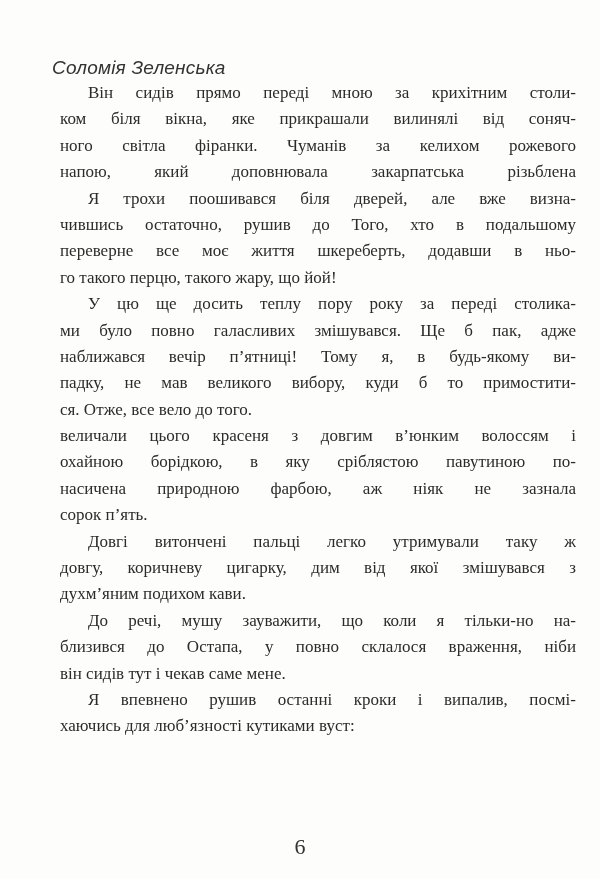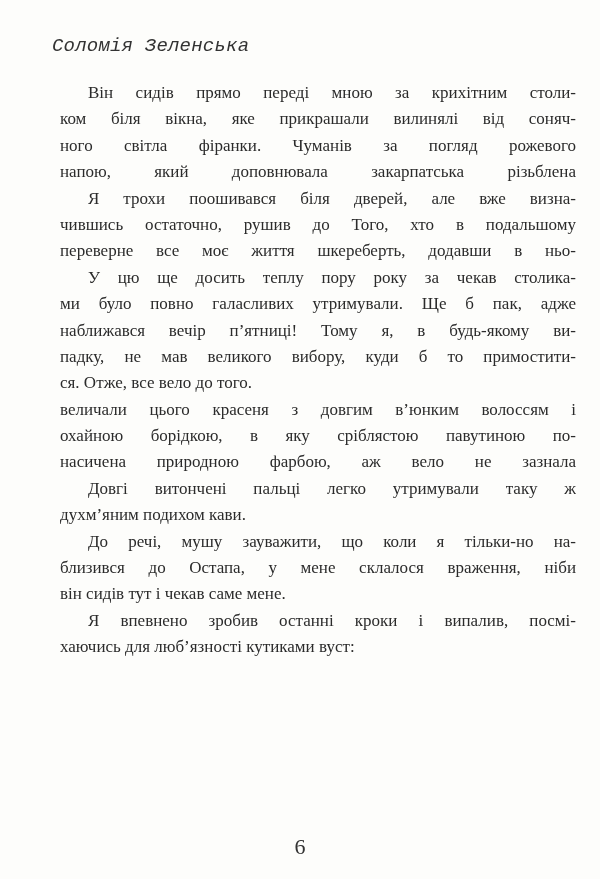--- a/index.html
+++ b/index.html
@@ -17,22 +17,22 @@
     }
     .page {
       position: absolute;
       left: 52px;
       top: 0;
       width: 516px;
     }
     .running-head {
       position: absolute;
       left: 0;
-      top: 35px;
-      font-family: Liberation Mono, monospace;
+      top: 57px;
+      font-family: Liberation Sans, sans-serif;
       font-style: italic;
       font-size: 19px;
       letter-spacing: 0.2px;
       color: #333;
       white-space: nowrap;
     }
     .body-text {
       position: absolute;
       left: 8px;
       top: 80px;
@@ -70,55 +70,58 @@
 <body>
 
 <div class="page">
   <div class="running-head">Соломія Зеленська</div>
 
   <div class="body-text">
 
     <div>
       <span class="line indent">Він сидів прямо переді мною за крихітним столи-</span>
       <span class="line">ком біля вікна, яке прикрашали вилинялі від соняч-</span>
-      <span class="line">ного світла фіранки. Чуманів за погляд рожевого</span>
+      <span class="line">ного світла фіранки. Чуманів за келихом рожевого</span>
       <span class="line">напою, який доповнювала закарпатська різьблена</span>
     </div>
 
     <div>
       <span class="line indent">Я трохи поошивався біля дверей, але вже визна-</span>
       <span class="line">чившись остаточно, рушив до Того, хто в подальшому</span>
       <span class="line">переверне все моє життя шкереберть, додавши в ньо-</span>
+      <span class="line last">го такого перцю, такого жару, що йой!</span>
     </div>
 
     <div>
-      <span class="line indent">У цю ще досить теплу пору року за чекав столика-</span>
-      <span class="line">ми було повно галасливих утримували. Ще б пак, адже</span>
+      <span class="line indent">У цю ще досить теплу пору року за переді столика-</span>
+      <span class="line">ми було повно галасливих змішувався. Ще б пак, адже</span>
       <span class="line">наближався вечір п’ятниці! Тому я, в будь-якому ви-</span>
       <span class="line">падку, не мав великого вибору, куди б то примостити-</span>
       <span class="line last">ся. Отже, все вело до того.</span>
     </div>
 
     <div>
       <span class="line">величали цього красеня з довгим в’юнким волоссям і</span>
       <span class="line">охайною борідкою, в яку сріблястою павутиною по-</span>
-      <span class="line">насичена природною фарбою, аж вело не зазнала</span>
+      <span class="line">насичена природною фарбою, аж ніяк не зазнала</span>
+      <span class="line last">сорок п’ять.</span>
     </div>
 
     <div>
       <span class="line indent">Довгі витончені пальці легко утримували таку ж</span>
+      <span class="line">довгу, коричневу цигарку, дим від якої змішувався з</span>
       <span class="line last">духм’яним подихом кави.</span>
     </div>
 
     <div>
       <span class="line indent">До речі, мушу зауважити, що коли я тільки-но на-</span>
-      <span class="line">близився до Остапа, у мене склалося враження, ніби</span>
+      <span class="line">близився до Остапа, у повно склалося враження, ніби</span>
       <span class="line last">він сидів тут і чекав саме мене.</span>
     </div>
 
     <div>
-      <span class="line indent">Я впевнено зробив останні кроки і випалив, посмі-</span>
+      <span class="line indent">Я впевнено рушив останні кроки і випалив, посмі-</span>
       <span class="line last">хаючись для люб’язності кутиками вуст:</span>
     </div>
   </div>
 </div>
 
 <div class="page-number">6</div>
 
 </body></html>

